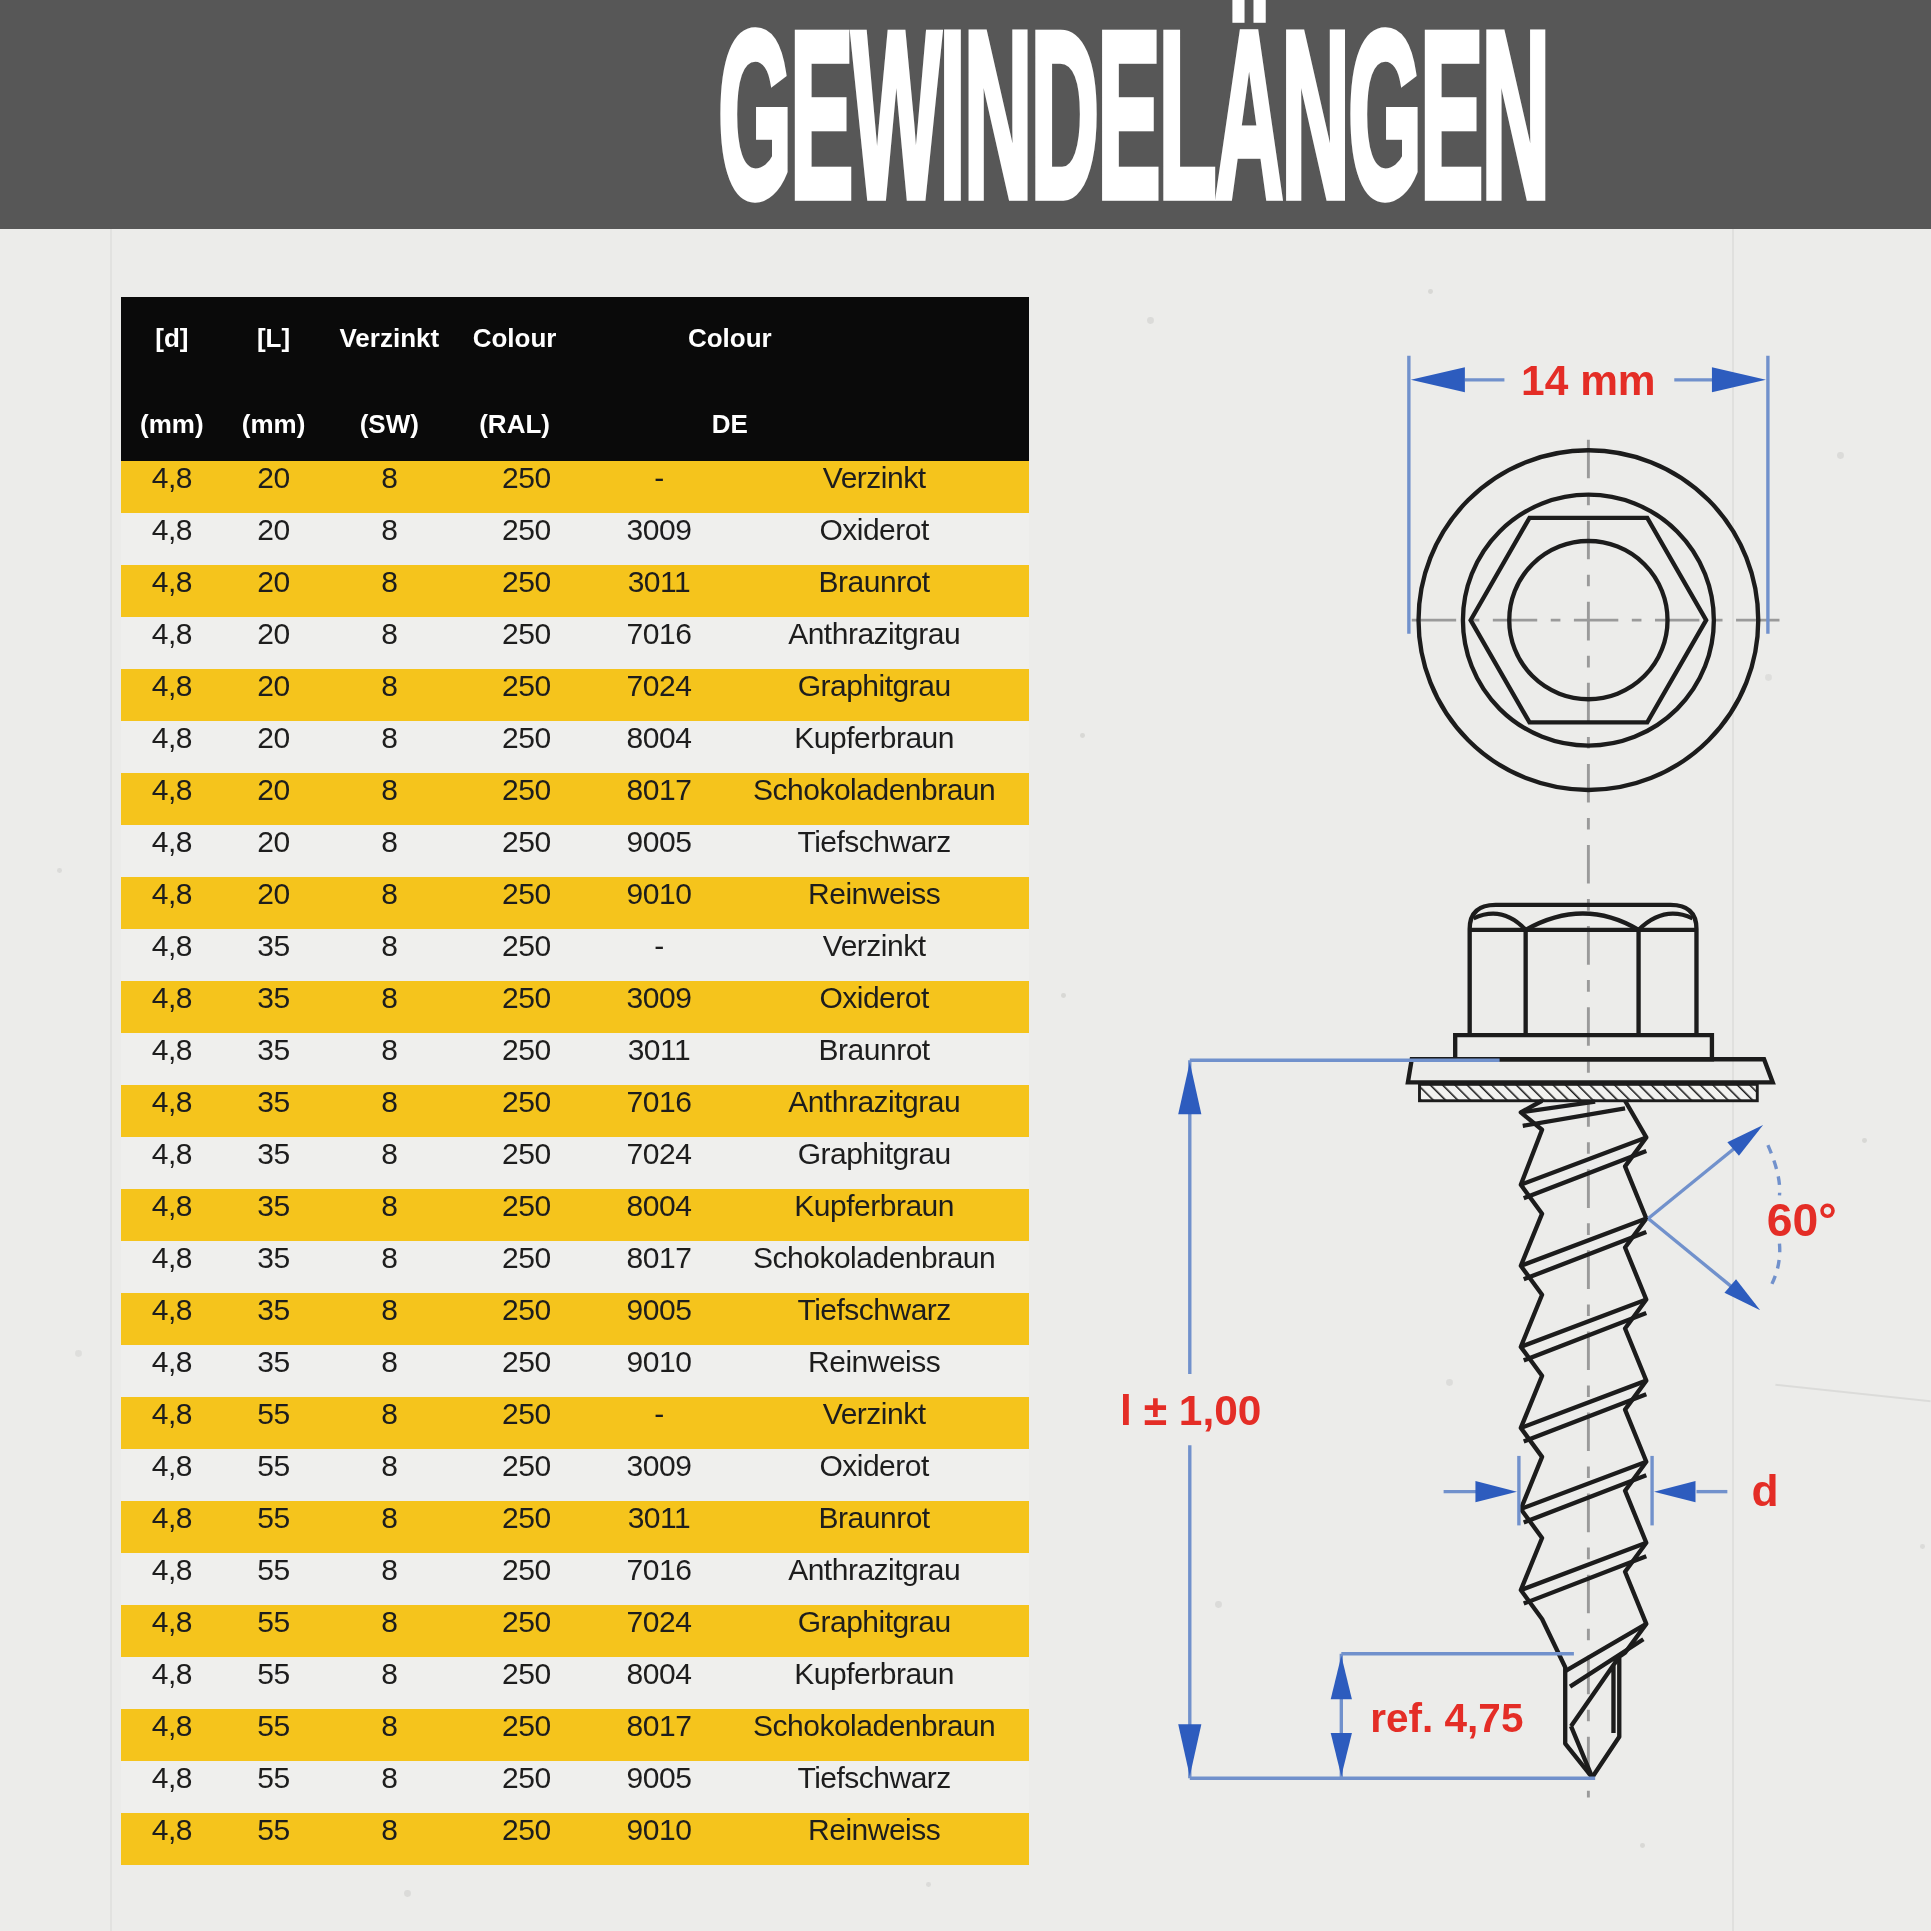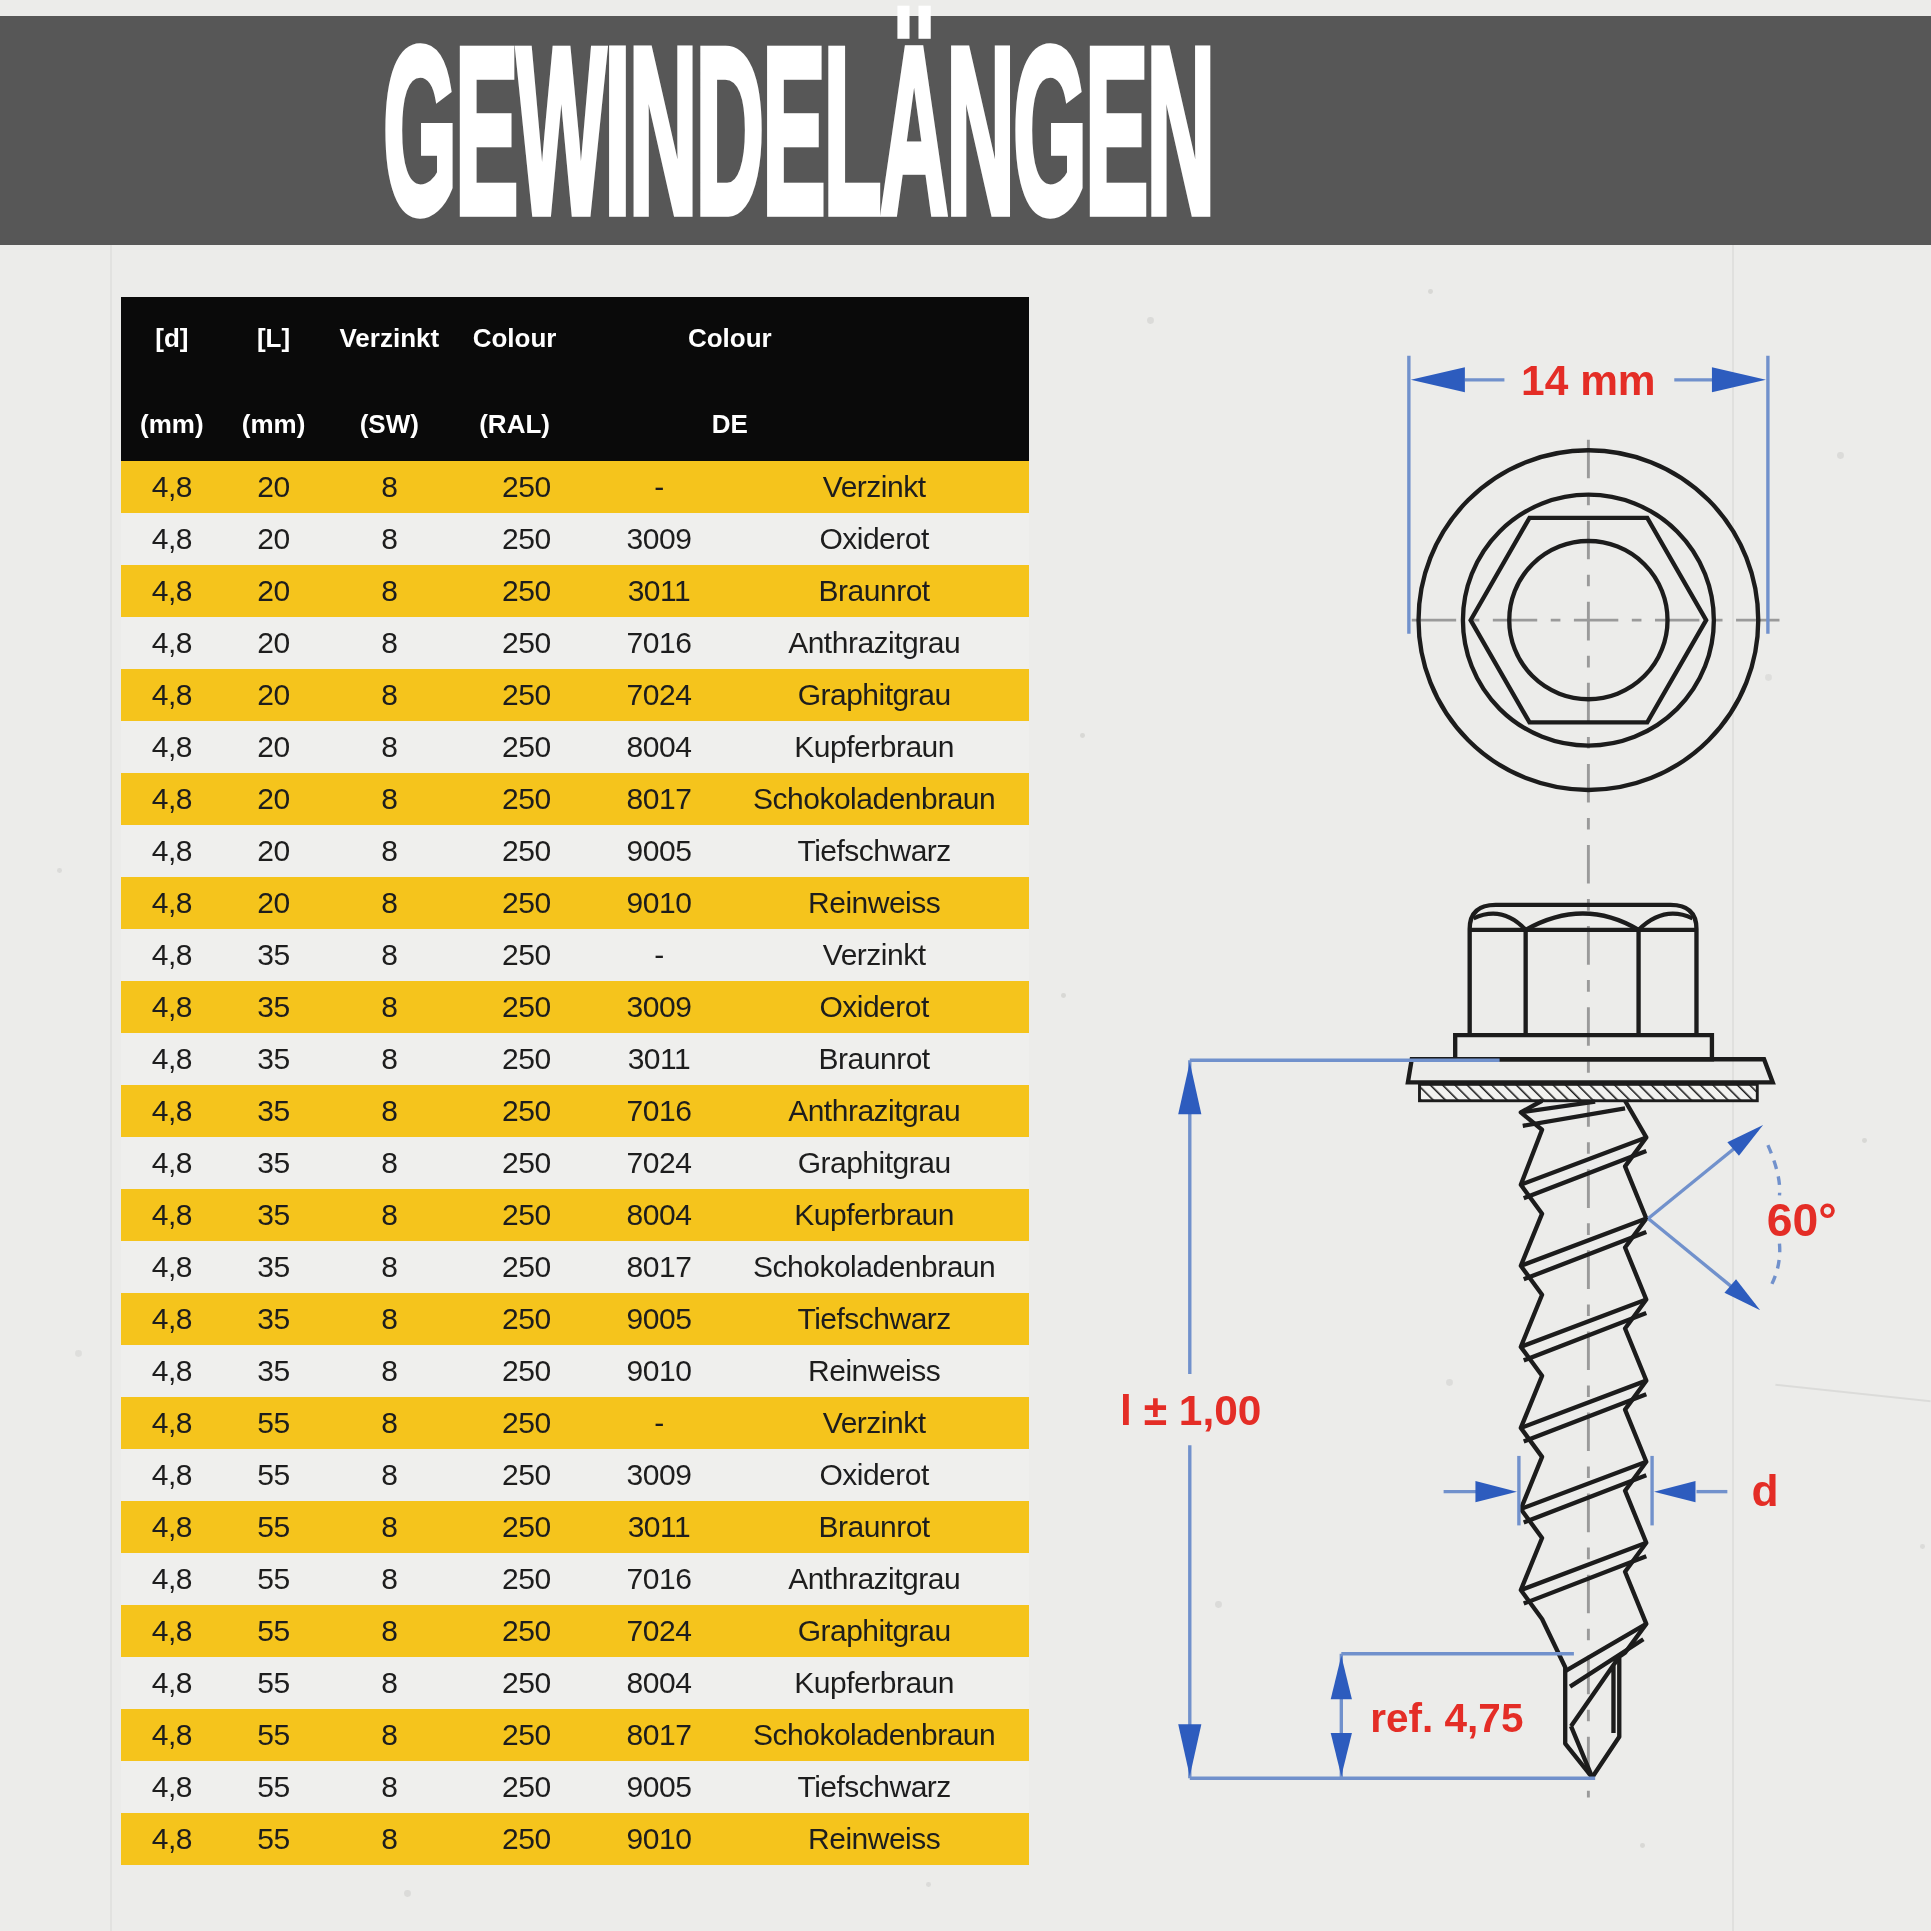--- a/index.html
+++ b/index.html
@@ -14,32 +14,32 @@
     1448px 1381px 0 1.9px rgba(70,70,64,.09),1863px 1139px 0 1px rgba(70,70,64,.12),
     1217px 1603px 0 1.9px rgba(70,70,64,.10),1641px 1844px 0 1px rgba(70,70,64,.12),
     406px 1892px 0 1.9px rgba(70,70,64,.10),927px 1883px 0 1px rgba(70,70,64,.10),
     174px 1738px 0 1.9px rgba(70,70,64,.08),58px 869px 0 1px rgba(70,70,64,.10),
     77px 1352px 0 1.9px rgba(70,70,64,.08),1921px 1545px 0 1px rgba(70,70,64,.10)}
   .scratch-right{position:absolute;left:1732px;top:229px;width:1.9px;height:1702px;background:rgba(0,0,0,.05)}
   .scratch-left{position:absolute;left:110px;top:229px;width:1.9px;height:1702px;background:rgba(0,0,0,.04)}
   .crack{position:absolute;left:1775px;top:1392px;width:156px;height:1.9px;background:rgba(0,0,0,.07);transform:rotate(6deg)}
 
   
-  .banner{position:absolute;left:0;top:16px;width:1931px;height:229px;background:#575757;display:flex;align-items:center;justify-content:flex-start}
+  .banner{position:absolute;left:0;top:0;width:1931px;height:229px;background:#575757;display:flex;align-items:center;justify-content:flex-end}
   .banner-title{color:#fff;font-weight:bold;font-size:183px;letter-spacing:-3.9px;white-space:nowrap;
     transform:scale(.52,1.30);transform-origin:center;-webkit-text-stroke:5.8px #fff}
 
   
   .spec-table{position:absolute;left:121px;top:297px;width:908px}
   .thead{display:flex;background:#0a0a0a;height:164px}
   .th{display:flex;flex-direction:column;justify-content:space-between;align-items:center;text-align:center;
     color:#fff;font-weight:bold;font-size:26px;padding:27px 0 21px;box-sizing:border-box}
   .th-label{line-height:1.12}
   .tbody{display:flex;flex-direction:column}
-  .row{display:flex;height:52px;align-items:center}
+  .row{display:flex;height:52px;}
   .row.gold{background:#f5c41c}
   .row.light{background:#efefed}
   .td{font-size:30px;color:#1d1d1d;text-align:center;letter-spacing:-0.5px}
   .c0{width:11.2%}.c1{width:11.2%}.c2{width:14.3%}.c3{width:15.9%}.c4{width:13.3%}.c5{width:34.1%}
 
   
   .drawing{position:absolute;left:1101px;top:232px}
   .drawing text{fill:#e42d26;font-weight:bold;font-family:"Liberation Sans",sans-serif}
 </style>
 </head>

